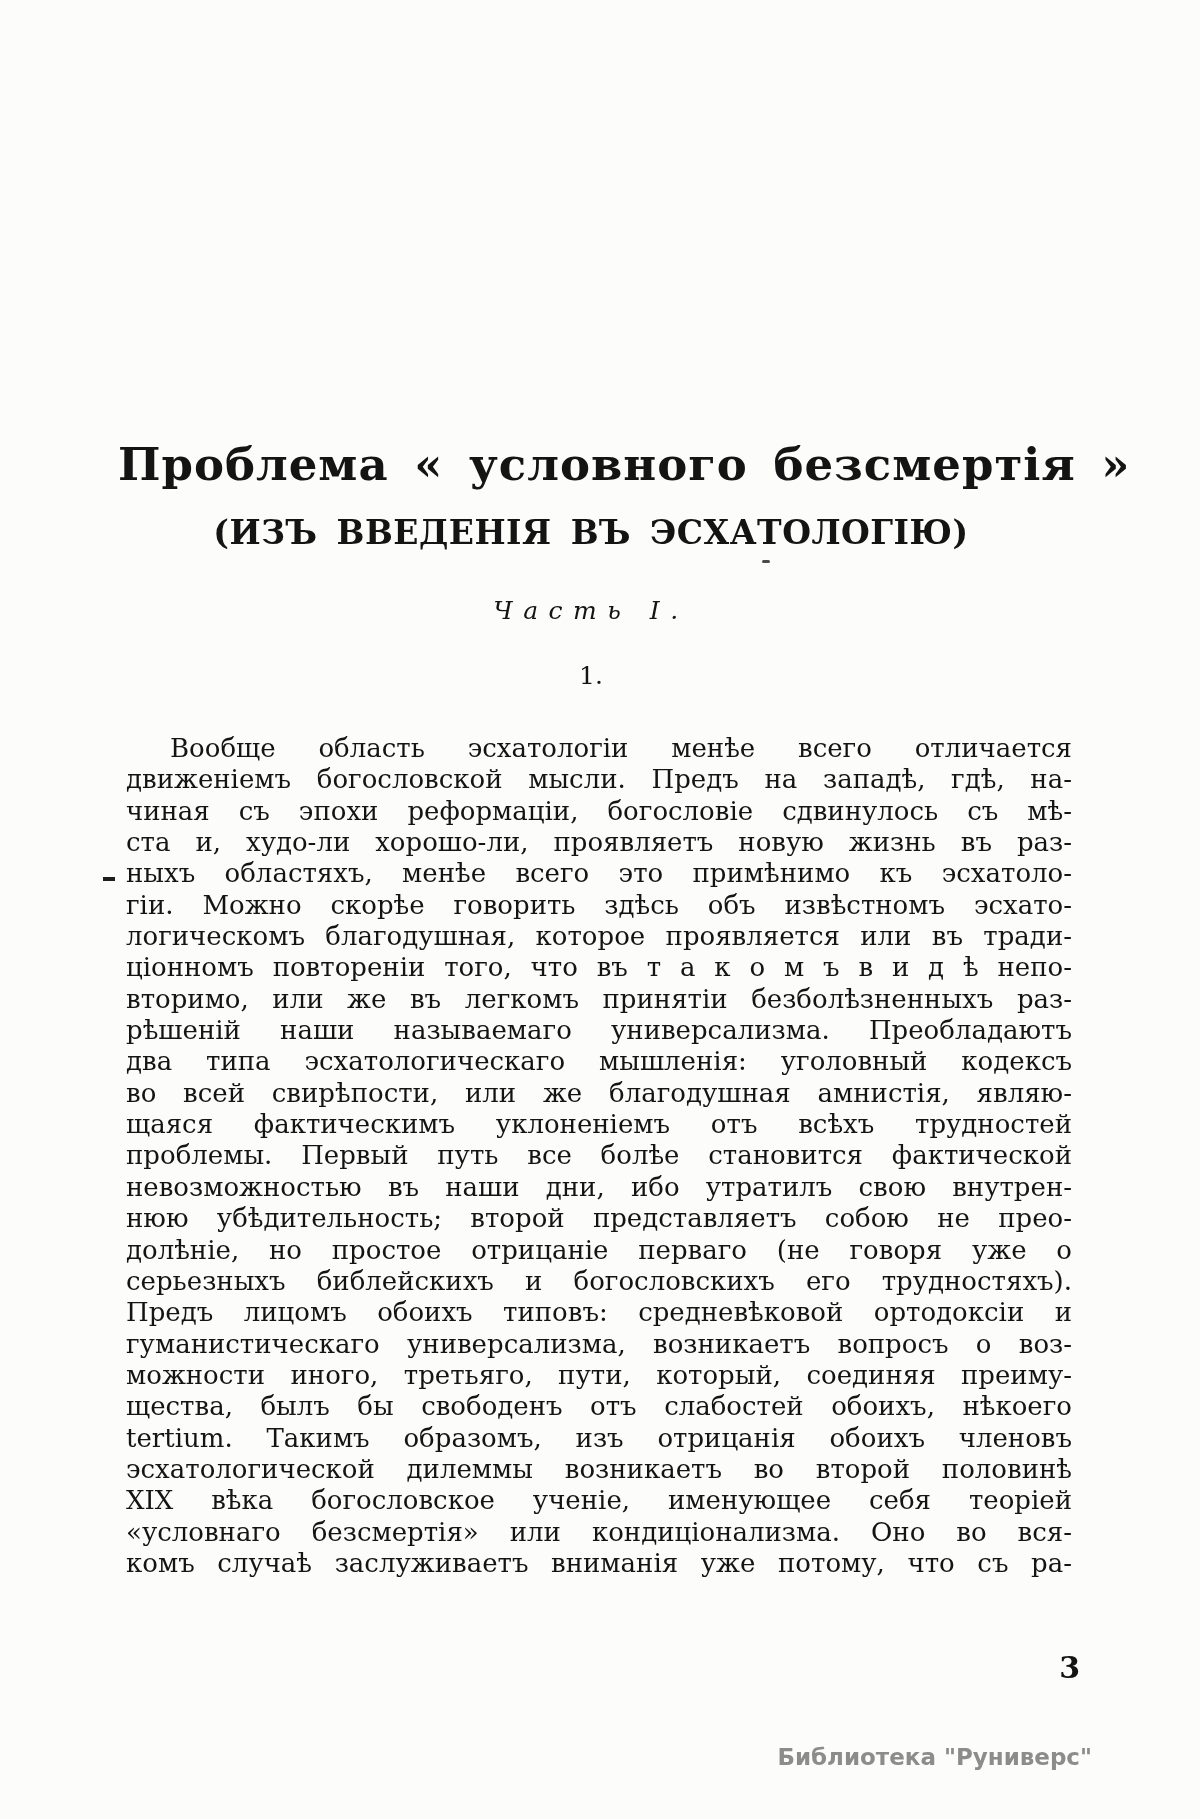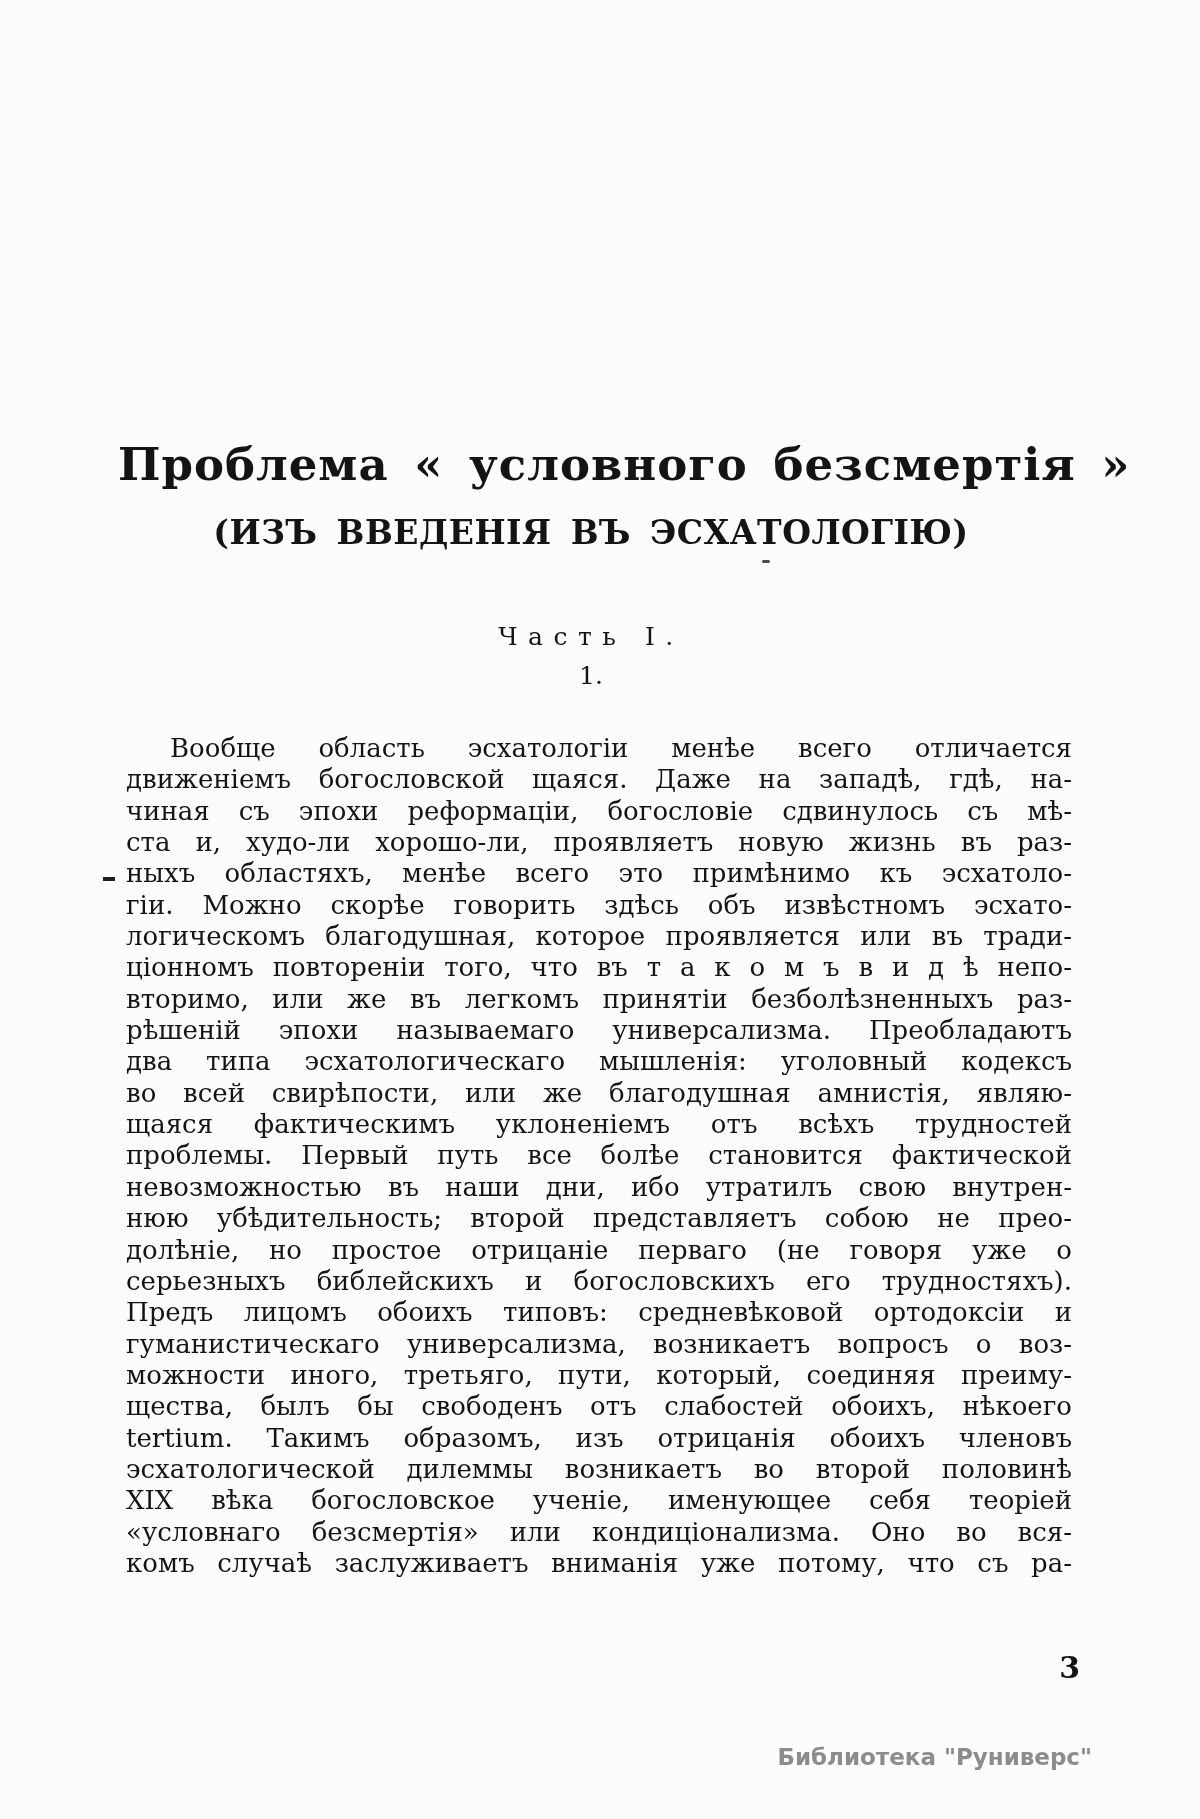--- a/index.html
+++ b/index.html
@@ -33,25 +33,26 @@
     font-size: 33px;
     font-weight: bold;
     letter-spacing: 0.5px;
     word-spacing: 7px;
     white-space: nowrap;
   }
   .part-heading {
     position: absolute;
     left: 118px;
     width: 946px;
-    top: 622px;
+    top: 596px;
     text-align: center;
     font-size: 25px;
     letter-spacing: 0.42em;
     white-space: nowrap;
+    font-style: italic;
   }
   .section-number {
     position: absolute;
     left: 118px;
     width: 946px;
     top: 661px;
     text-align: center;
     font-size: 25px;
   }
   .body-text {
@@ -119,29 +120,29 @@
   <div class="page-subtitle">(ИЗЪ ВВЕДЕНІЯ ВЪ ЭСХАТОЛОГІЮ)</div>
 
   <div class="artifact-speck"></div>
 
   <div class="part-heading">Часть I.</div>
 
   <div class="section-number">1.</div>
 
   <div class="body-text">
       <div class="body-line">Вообще область эсхатологіи менѣе всего отличается</div>
-      <div class="body-line">движеніемъ богословской щаяся. Даже на западѣ, гдѣ, на-</div>
+      <div class="body-line">движеніемъ богословской мысли. Предъ на западѣ, гдѣ, на-</div>
       <div class="body-line">чиная съ эпохи реформаціи, богословіе сдвинулось съ мѣ-</div>
       <div class="body-line">ста и, худо-ли хорошо-ли, проявляетъ новую жизнь въ раз-</div>
       <div class="body-line">ныхъ областяхъ, менѣе всего это примѣнимо къ эсхатоло-</div>
       <div class="body-line">гіи. Можно скорѣе говорить здѣсь объ извѣстномъ эсхато-</div>
       <div class="body-line">логическомъ благодушная, которое проявляется или въ тради-</div>
       <div class="body-line">ціонномъ повтореніи того, что въ т а к о м ъ в и д ѣ непо-</div>
       <div class="body-line">вторимо, или же въ легкомъ принятіи безболѣзненныхъ раз-</div>
-      <div class="body-line">рѣшеній эпохи называемаго универсализма. Преобладаютъ</div>
+      <div class="body-line">рѣшеній наши называемаго универсализма. Преобладаютъ</div>
       <div class="body-line">два типа эсхатологическаго мышленія: уголовный кодексъ</div>
       <div class="body-line">во всей свирѣпости, или же благодушная амнистія, являю-</div>
       <div class="body-line">щаяся фактическимъ уклоненіемъ отъ всѣхъ трудностей</div>
       <div class="body-line">проблемы. Первый путь все болѣе становится фактической</div>
       <div class="body-line">невозможностью въ наши дни, ибо утратилъ свою внутрен-</div>
       <div class="body-line">нюю убѣдительность; второй представляетъ собою не прео-</div>
       <div class="body-line">долѣніе, но простое отрицаніе перваго (не говоря уже о</div>
       <div class="body-line">серьезныхъ библейскихъ и богословскихъ его трудностяхъ).</div>
       <div class="body-line">Предъ лицомъ обоихъ типовъ: средневѣковой ортодоксіи и</div>
       <div class="body-line">гуманистическаго универсализма, возникаетъ вопросъ о воз-</div>

